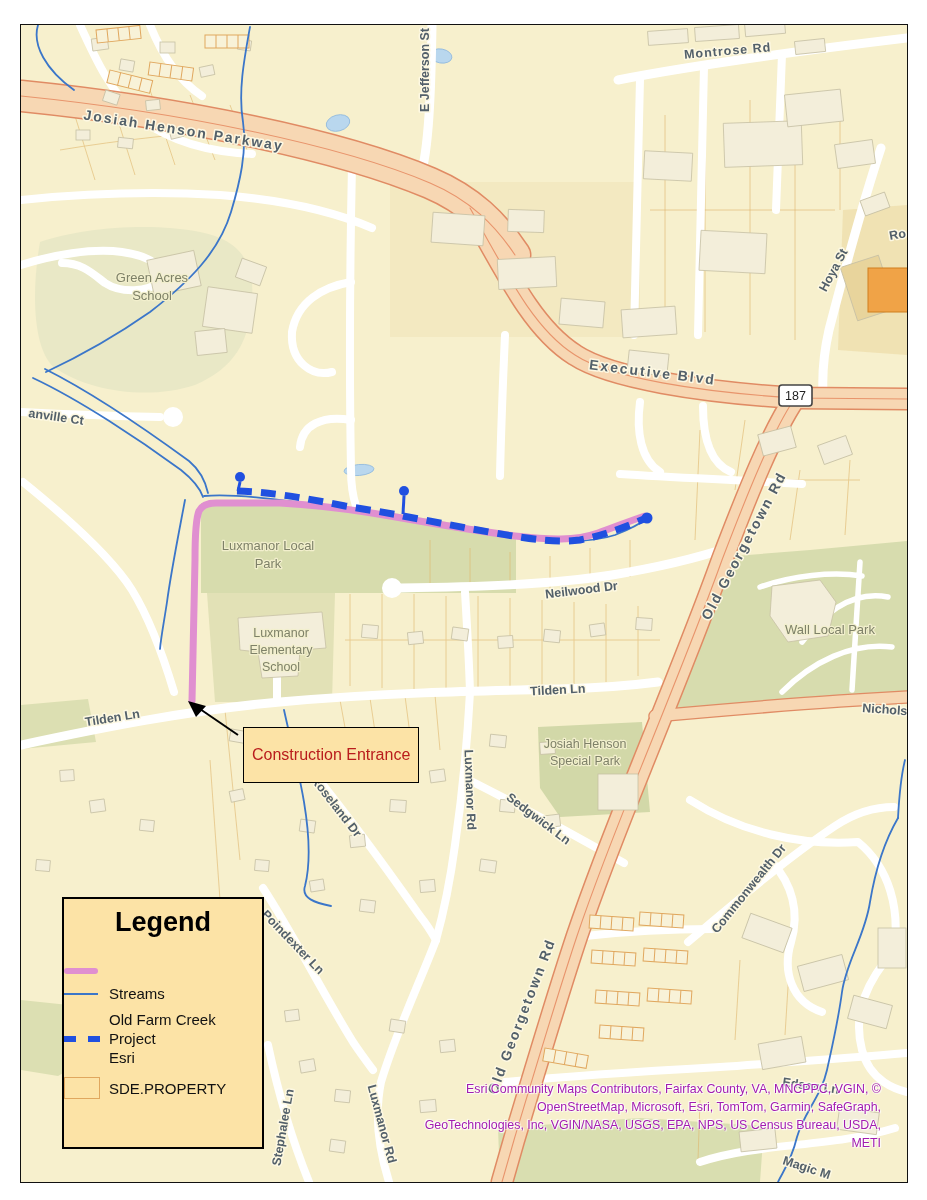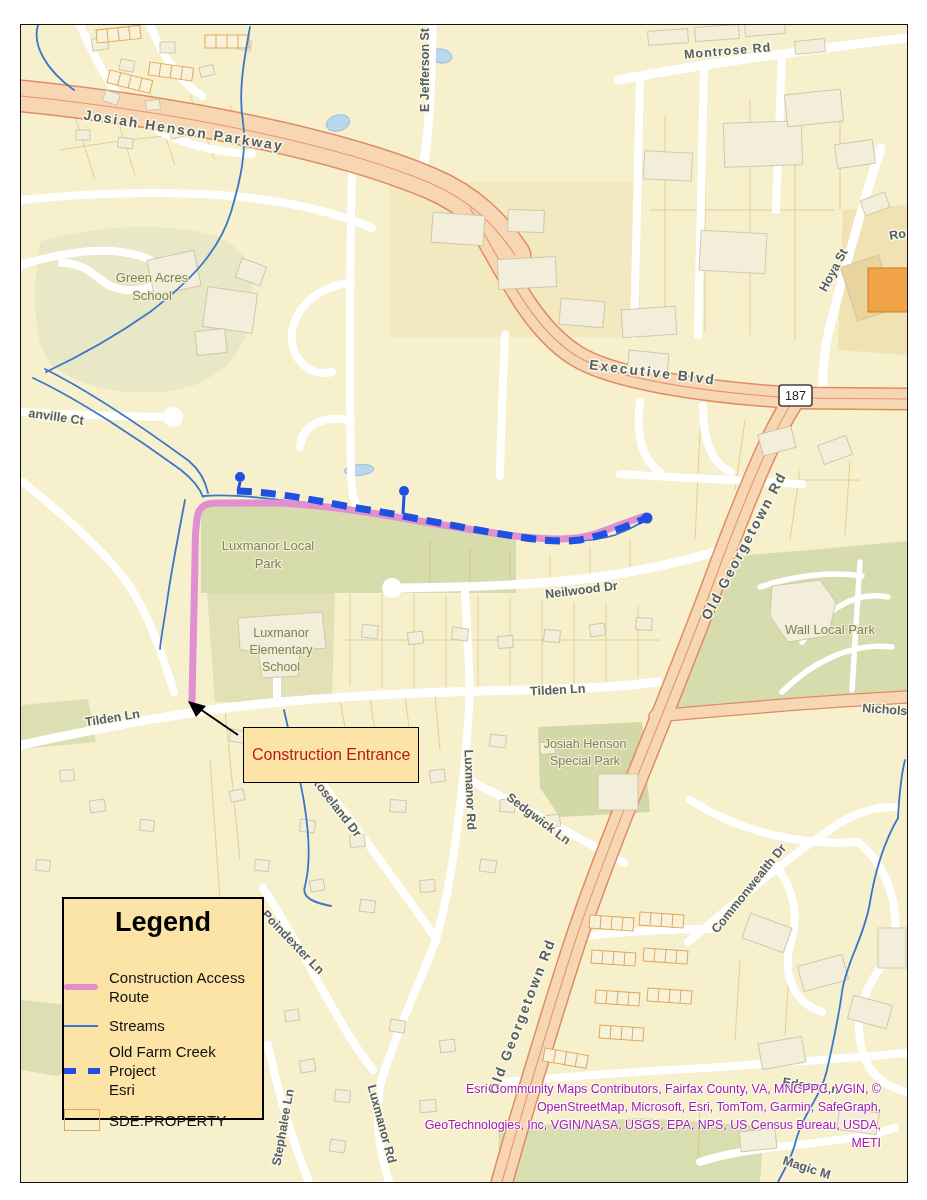--- a/index.html
+++ b/index.html
@@ -12,21 +12,21 @@
   
   .rl{font-family:"Liberation Sans",sans-serif;font-size:12.5px;font-weight:bold;fill:#53606a;
       paint-order:stroke;stroke:#fdf8e2;stroke-width:3px;stroke-linejoin:round;text-anchor:middle;}
   .rl.big{font-size:14px;letter-spacing:2px;}
   .rl.med{letter-spacing:1px;}
   .pl{font-family:"Liberation Sans",sans-serif;font-size:13px;font-weight:normal;fill:#7e8168;
       paint-order:stroke;stroke:#f2efcd;stroke-width:2.4px;stroke-linejoin:round;text-anchor:middle;}
   .shieldtxt{font-family:"Liberation Sans",sans-serif;font-size:12.5px;fill:#222;text-anchor:middle;}
 
   
-  .legend{position:absolute;left:62px;top:897px;width:202px;height:223px;box-sizing:border-box;
+  .legend{position:absolute;left:62px;top:897px;width:202px;height:252px;box-sizing:border-box;
           background:#fce3a6;border:2px solid #000;}
   .legend-title{margin-top:8px;text-align:center;font-size:27px;font-weight:bold;color:#000;}
   .lg-item{display:flex;align-items:center;margin-top:10px;}
   .lg-sw{width:38px;flex:0 0 38px;margin-right:7px;display:flex;align-items:center;justify-content:flex-start;}
   .lg-txt{font-size:15px;line-height:19px;color:#111;}
   .sw-pink{width:34px;height:6px;background:#e08fd0;border-radius:3px;}
   .sw-stream{width:34px;height:2px;background:#3b76c9;}
   .sw-dash{width:36px;height:0;border-top:6px dashed #2050e0;}
   .sw-parcel{width:34px;height:20px;border:1.6px solid #e0a75e;background:transparent;}
   .mt1{margin-top:30px;}
@@ -360,24 +360,20 @@
   <div class="callout">
     <span>Construction Entrance</span>
   </div>
 
   <div class="legend">
     <div class="legend-title">Legend</div>
     <div class="lg-item mt1">
       <span class="lg-sw">
           <span class="sw-pink"></span>
         </span>
-      <span class="lg-txt">
-        <span>Construction Access</span><br>
-        <span>Route</span>
-      </span>
     </div>
     <div class="lg-item">
       <span class="lg-sw">
           <span class="sw-stream"></span>
         </span>
       <span class="lg-txt">Streams</span>
     </div>
     <div class="lg-item" style="margin-top:7px">
       <span class="lg-sw">
           <span class="sw-dash"></span>

